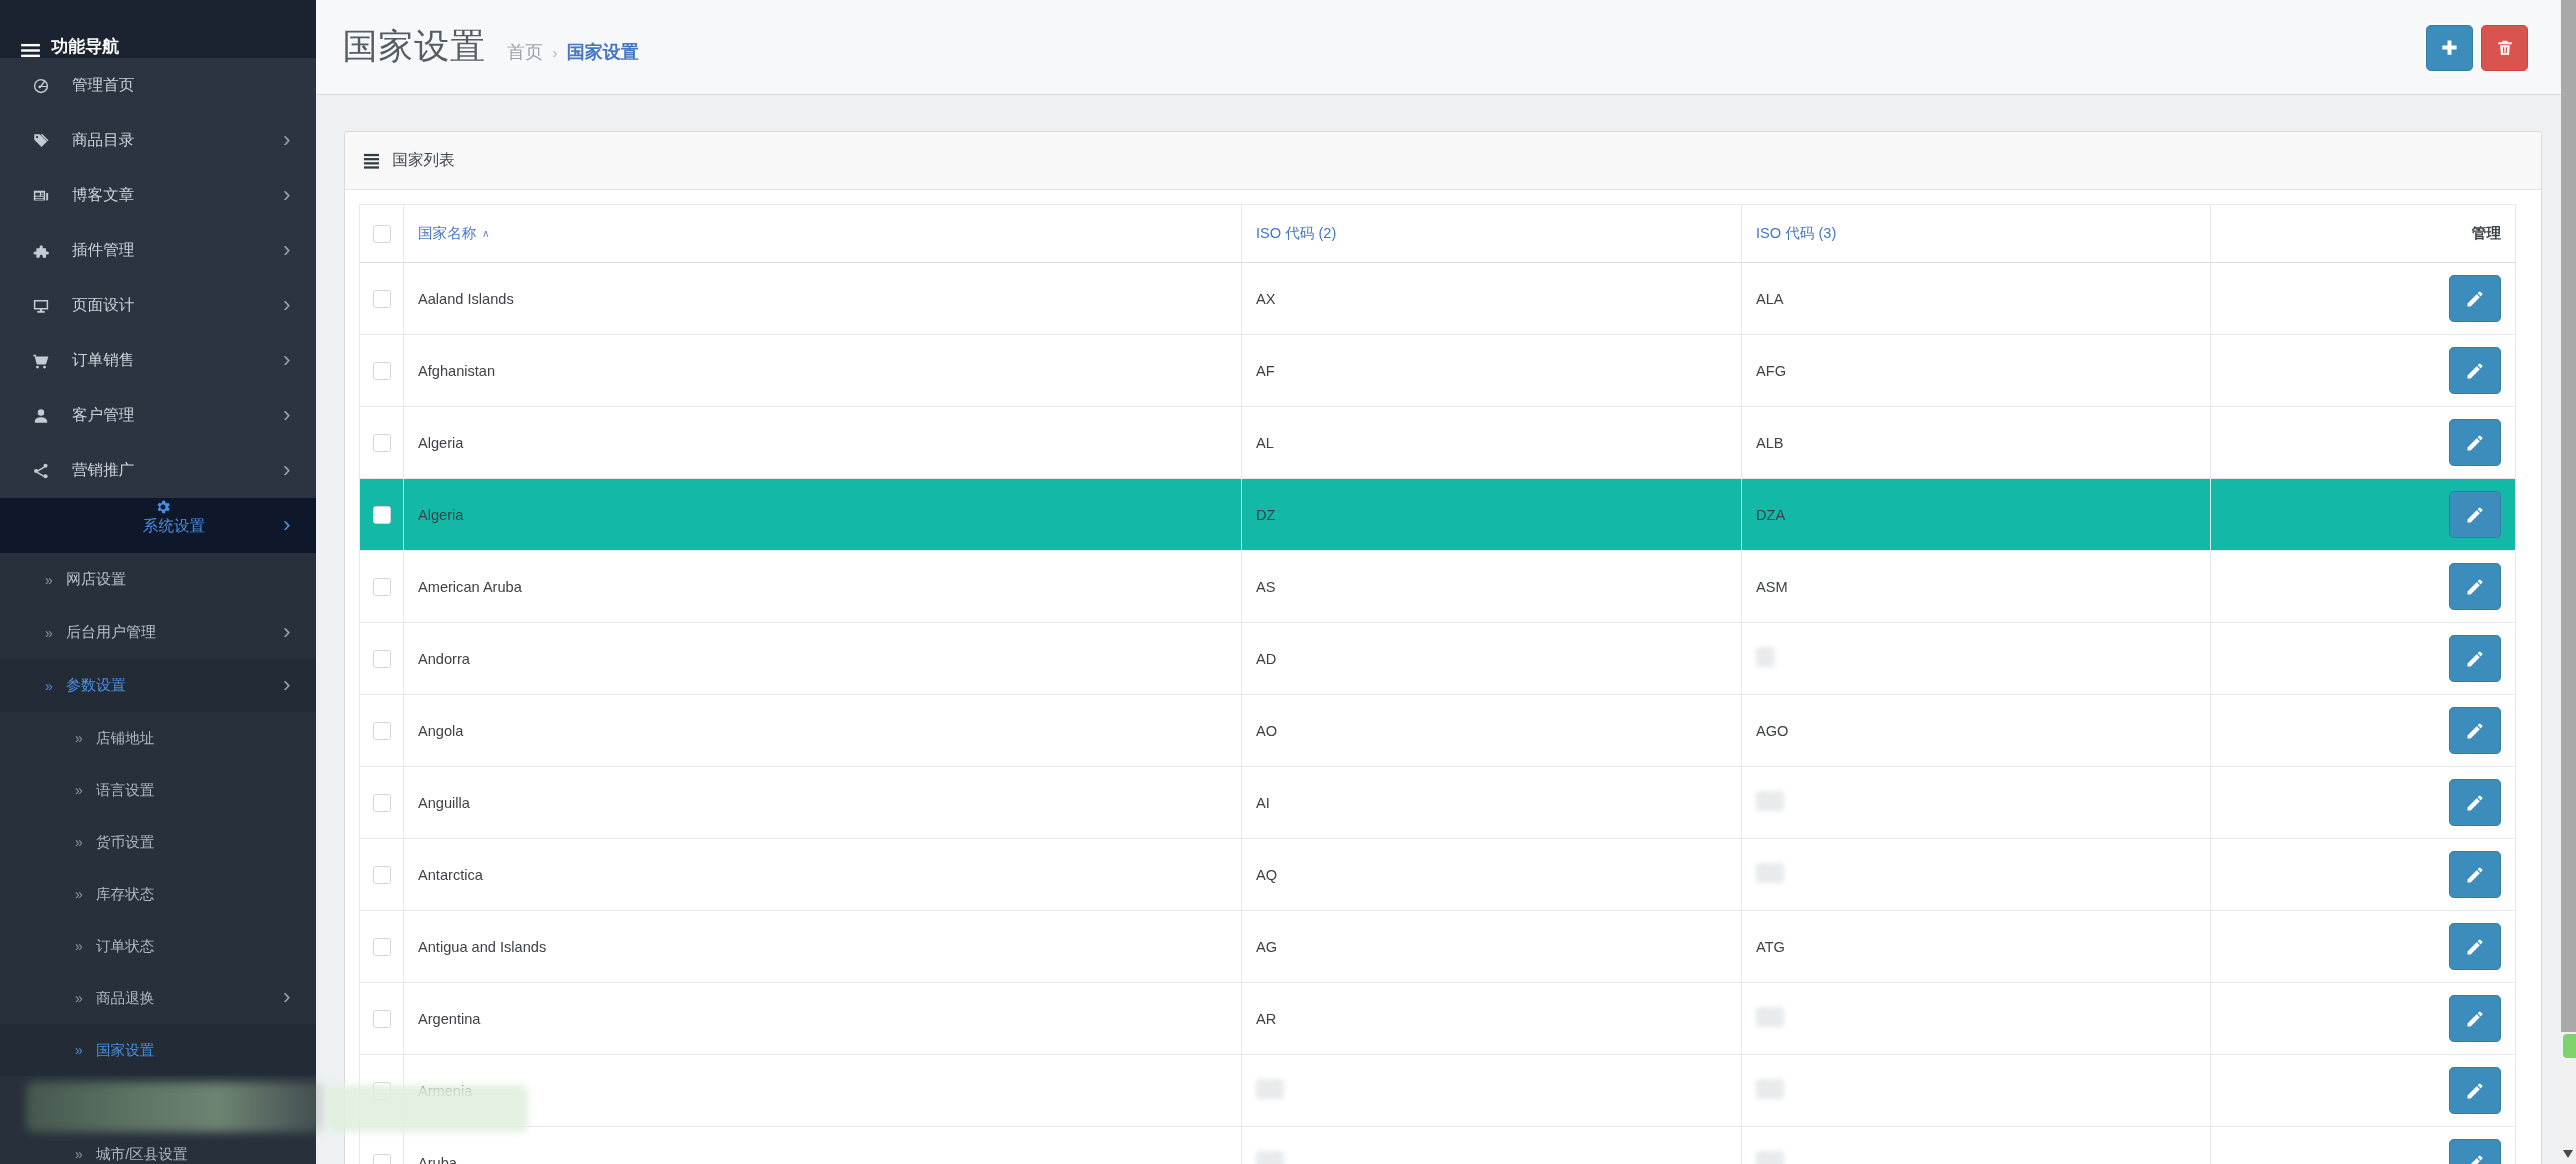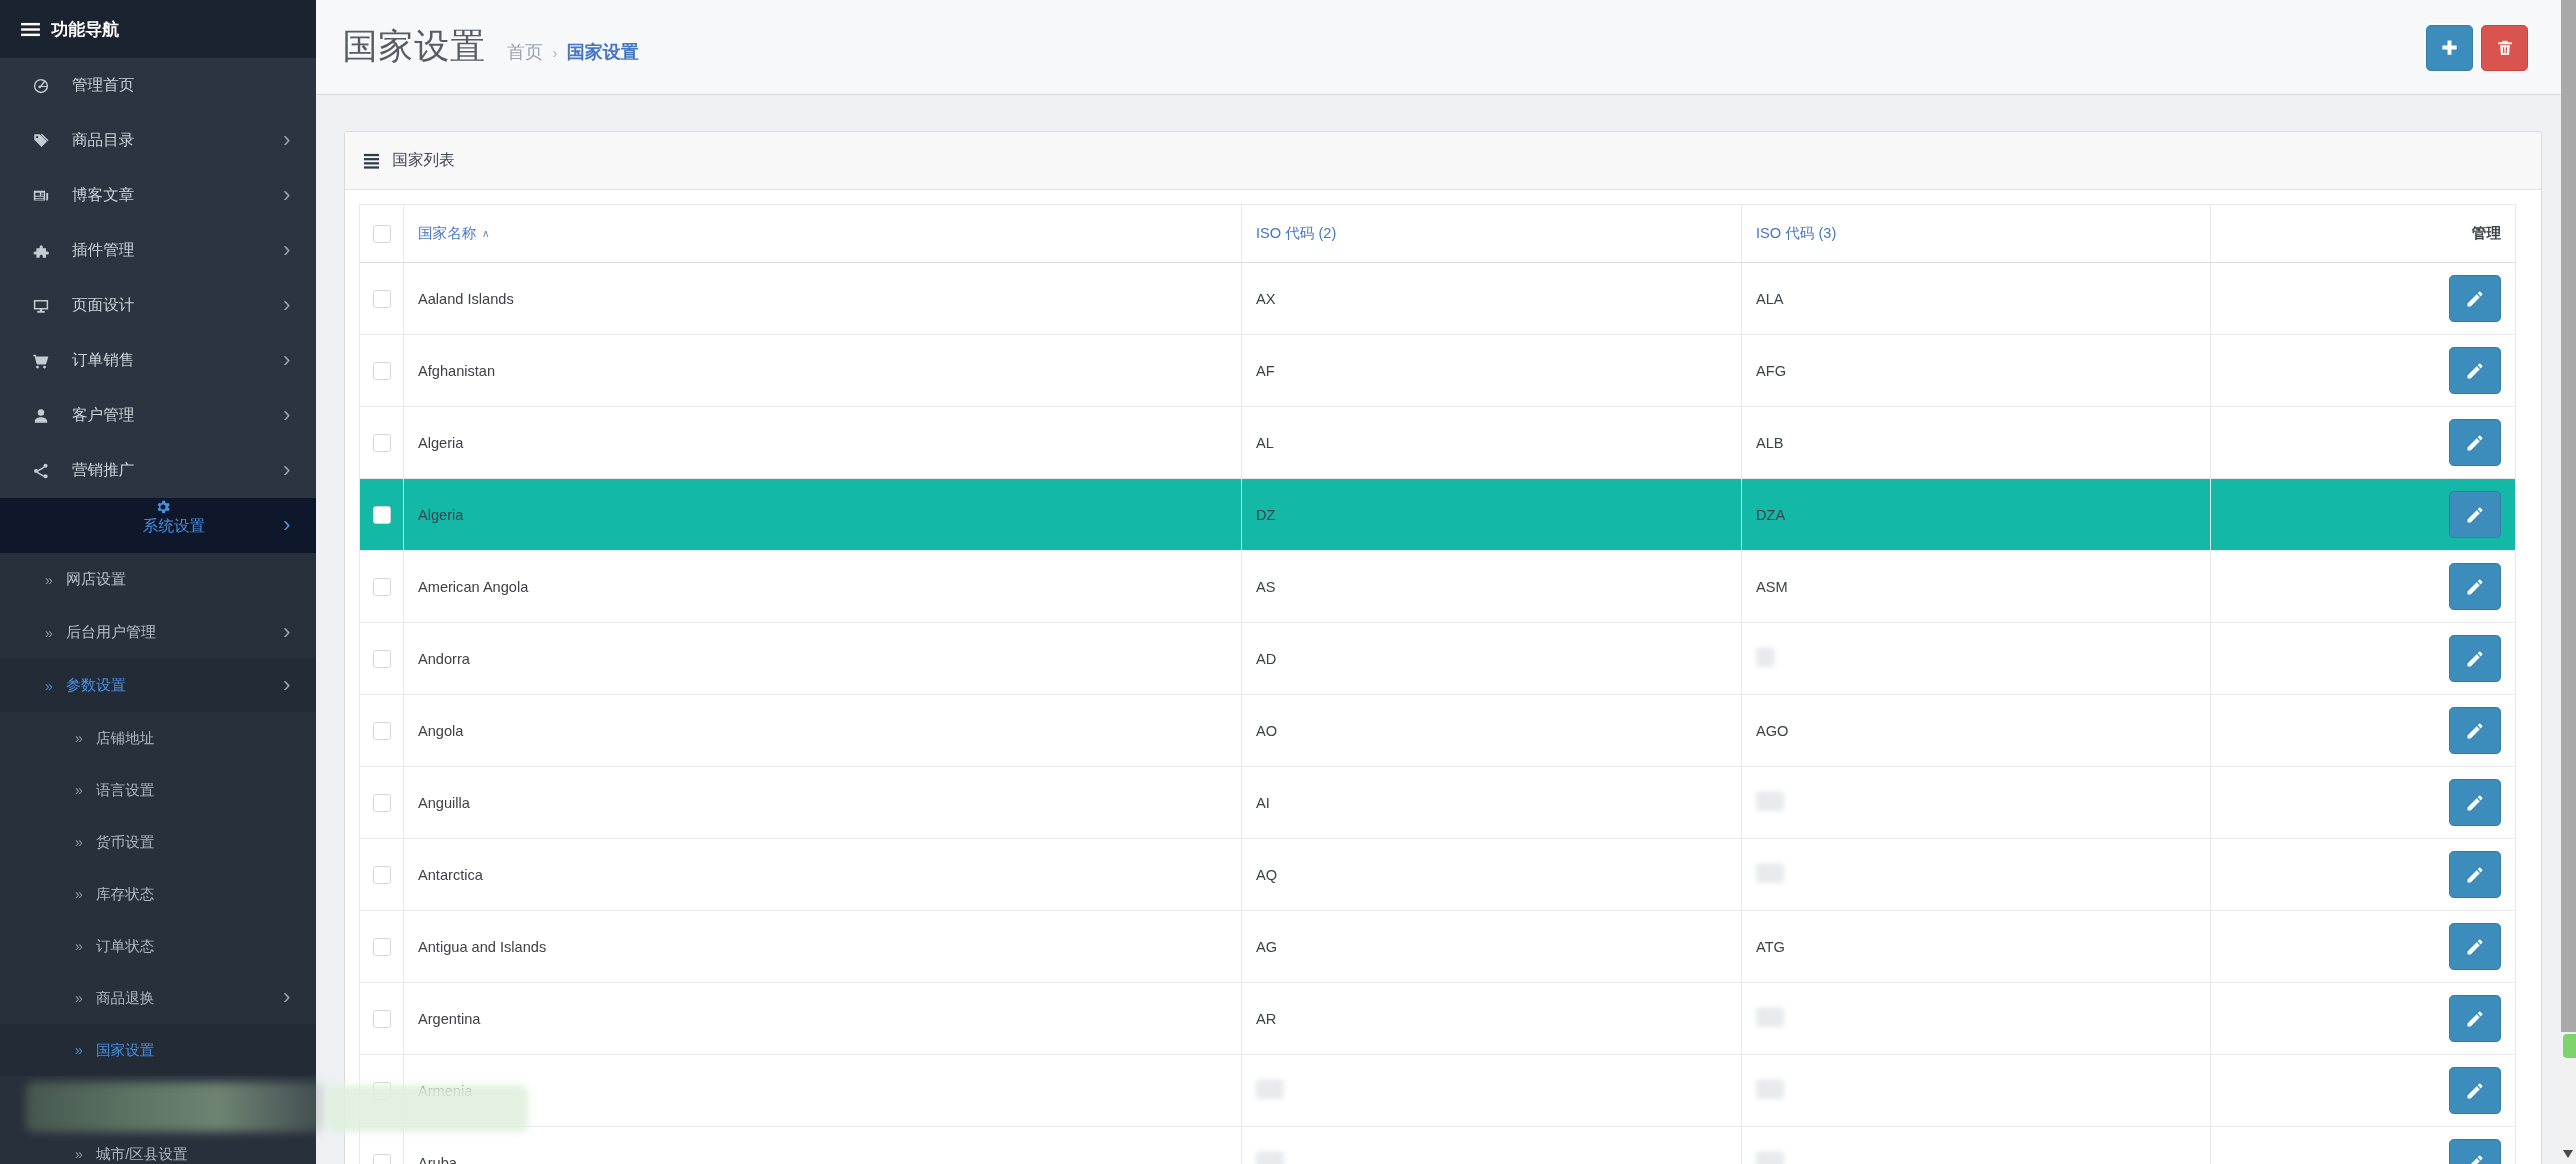--- a/index.html
+++ b/index.html
@@ -3,21 +3,21 @@
 <meta charset="utf-8">
 <style>
   * { box-sizing: border-box; margin: 0; padding: 0; }
   html,body { width:2576px; height:1165px; overflow:hidden; }
   body {
     font-family:"Liberation Sans","DejaVu Sans",sans-serif;
     background:#eef1f4; position:relative; color:#333;
   }
   
   .sidebar { position:absolute; left:0; top:0; width:316px; height:1165px; background:#2b3440; z-index:3; }
-  .sidebar-header { height:58px; background:#1b2330; color:#ffffff; display:flex; align-items:center;
+  .sidebar-header { height:58px; background:#1b2330; color:#ffffff; display:flex; align-items:flex-end;
     padding-left:21px; gap:11.3px; font-size:17px; font-weight:bold; }
   .menu-item { position:relative; display:flex; align-items:center; color:#ccd3da; cursor:pointer; }
   .menu-item .mi-label { flex:0 1 auto; }
   .menu-item .mi-arrow { position:absolute; right:25.5px; font-size:22.6px; line-height:1; color:#98a1aa; top:50%; transform:translateY(-54%); }
   .L0 { height:55px; padding-left:32px; font-size:15.6px; }
   .L0 .icn { width:40px; display:inline-flex; color:#c3cbd3; }
   .L0.active { background:#0f172a; color:#4a90e2;flex-direction:column; }
   .L0.active .icn { color:#4a90e2; }
   .L0.active .mi-arrow { color:#4a90e2; }
   .submenu { background:#28303c; }
@@ -337,21 +337,21 @@
     <td class="c-manage"><button class="btn-edit">
                 <span class="icn">
                   <svg width="20" height="20" viewBox="0 0 24 24" fill="#fff">
                     <path d="M3 17.25V21h3.75L17.8 9.94l-3.75-3.75L3 17.25zM20.7 7.04a1 1 0 0 0 0-1.41l-2.34-2.34a1 1 0 0 0-1.41 0l-1.83 1.83 3.75 3.75 1.83-1.83z"></path>
                   </svg>
                 </span>
               </button></td>
   </tr>
   <tr class="">
     <td class="c-check"><input type="checkbox" class="cbx" style=""></td>
-    <td class="c-name"><span>American Angola</span></td>
+    <td class="c-name"><span>American Aruba</span></td>
     <td class="c-iso2"><span>AS</span></td>
     <td class="c-iso3"><span>ASM</span></td>
     <td class="c-manage"><button class="btn-edit">
                 <span class="icn">
                   <svg width="20" height="20" viewBox="0 0 24 24" fill="#fff">
                     <path d="M3 17.25V21h3.75L17.8 9.94l-3.75-3.75L3 17.25zM20.7 7.04a1 1 0 0 0 0-1.41l-2.34-2.34a1 1 0 0 0-1.41 0l-1.83 1.83 3.75 3.75 1.83-1.83z"></path>
                   </svg>
                 </span>
               </button></td>
   </tr>

